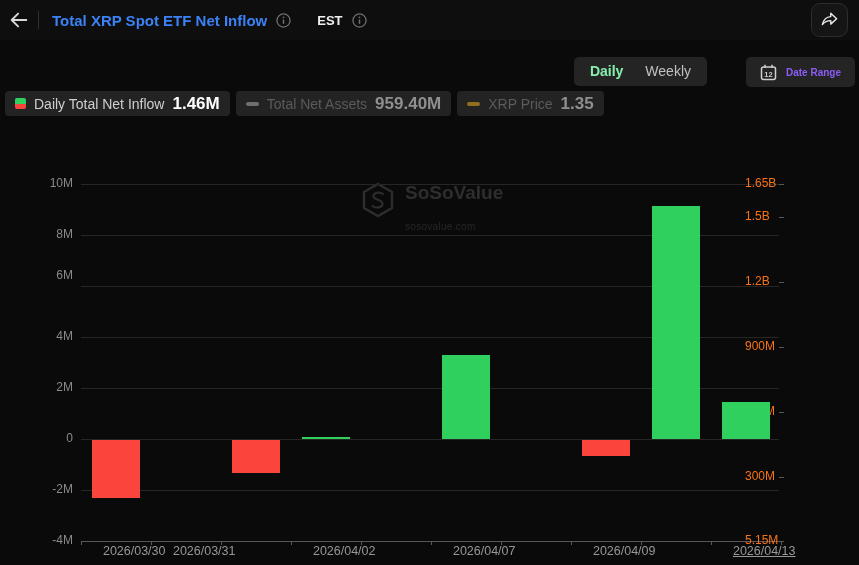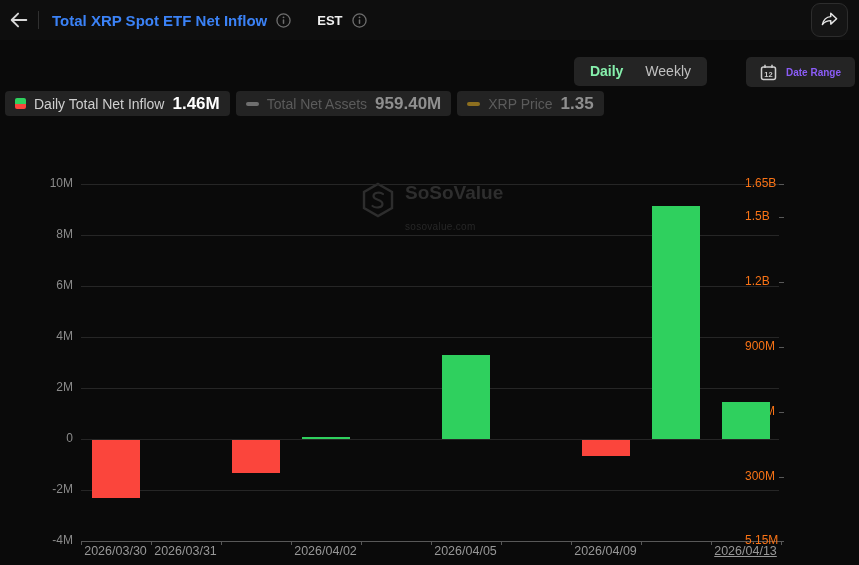--- a/index.html
+++ b/index.html
@@ -43,21 +43,21 @@
   .split-square div { flex:1; }
   .dash-icon { width:13px; height:4px; border-radius:2px; flex:0 0 auto; }
   
   #chart { position:absolute; inset:0; }
   .gridline { position:absolute; height:1px; background:#262626; }
   .gridline.base { background:#585858; }
   .yl { position:absolute; left:0; width:73px; text-align:right;
         font-size:12px; color:#8a8a8a; }
   .yr { position:absolute; left:745px; font-size:12px; color:#f97316; }
   .bar { position:absolute; }
-  .xl { position:absolute; width:100px; text-align:center; top:544px;
+  .xl { position:absolute; width:100px; text-align:right; top:544px;
         font-size:12.5px; color:#979797; white-space:nowrap; }
   .tick-b { position:absolute; width:1px; height:4px; background:#585858; top:541px; }
   .tick-r { position:absolute; width:5px; height:1px; background:#585858; left:779px; }
   
   .watermark { position:absolute; top:182px; left:360px; display:flex; gap:9px; }
   .wm-name { font-size:19px; font-weight:bold; color:#2e2e2e; line-height:21px; }
   .wm-domain { font-size:10px; color:#272727; margin-top:18px; letter-spacing:0.3px; }
 </style>
 </head>
 <body>
@@ -136,21 +136,21 @@
       <div class="wm-domain">sosovalue.com</div>
     </div>
   </div>
 
   <div id="chart">
       <div class="gridline" style="left: 81px; top: 184px; width: 698px;"></div>
       <div class="yl" style="top: 176px;">10M</div>
       <div class="gridline" style="left: 81px; top: 235px; width: 698px;"></div>
       <div class="yl" style="top: 227px;">8M</div>
       <div class="gridline" style="left: 81px; top: 286px; width: 698px;"></div>
-      <div class="yl" style="top: 278px;">6M</div>
+      <div class="yl" style="top: 268px;">6M</div>
       <div class="gridline" style="left: 81px; top: 337px; width: 698px;"></div>
       <div class="yl" style="top: 329px;">4M</div>
       <div class="gridline" style="left: 81px; top: 388px; width: 698px;"></div>
       <div class="yl" style="top: 380px;">2M</div>
       <div class="gridline" style="left: 81px; top: 439px; width: 698px;"></div>
       <div class="yl" style="top: 431px;">0</div>
       <div class="gridline" style="left: 81px; top: 490px; width: 698px;"></div>
       <div class="yl" style="top: 482px;">-2M</div>
       <div class="gridline base" style="left: 81px; top: 541px; width: 698px;"></div>
       <div class="yl" style="top: 533px;">-4M</div>
@@ -182,18 +182,18 @@
       <div class="bar" title="2026/03/30: -2.26M" style="left: 91.5px; width: 48px; height: 57.63px; top: 440px; background: rgb(251, 69, 60);"></div>
       <div class="bar" title="2026/04/01: -1.3M" style="left: 231.5px; width: 48px; height: 33.15px; top: 440px; background: rgb(251, 69, 60);"></div>
       <div class="bar" title="2026/04/02: 0.06M" style="left: 301.5px; width: 48px; height: 1.53px; top: 437.47px; background: rgb(47, 208, 94);"></div>
       <div class="bar" title="2026/04/07: 3.3M" style="left: 441.5px; width: 48px; height: 84.15px; top: 354.85px; background: rgb(47, 208, 94);"></div>
       <div class="bar" title="2026/04/09: -0.63M" style="left: 581.5px; width: 48px; height: 16.065px; top: 440px; background: rgb(251, 69, 60);"></div>
       <div class="bar" title="2026/04/10: 9.13M" style="left: 651.5px; width: 48px; height: 232.815px; top: 206.185px; background: rgb(47, 208, 94);"></div>
       <div class="bar" title="2026/04/13: 1.46M" style="left: 721.5px; width: 48px; height: 37.23px; top: 401.77px; background: rgb(47, 208, 94);"></div>
       <div class="xl" style="left: 65.5px;">2026/03/30</div>
       <div class="xl" style="left: 135.5px;">2026/03/31</div>
       <div class="xl" style="left: 275.5px;">2026/04/02</div>
-      <div class="xl" style="left: 415.5px;">2026/04/05</div>
+      <div class="xl" style="left: 415.5px;">2026/04/07</div>
       <div class="xl" style="left: 555.5px;">2026/04/09</div>
       <div class="xl" style="left: 695.5px; text-decoration: underline;">2026/04/13</div>
     </div>
 
 </div>
 
 </body></html>

